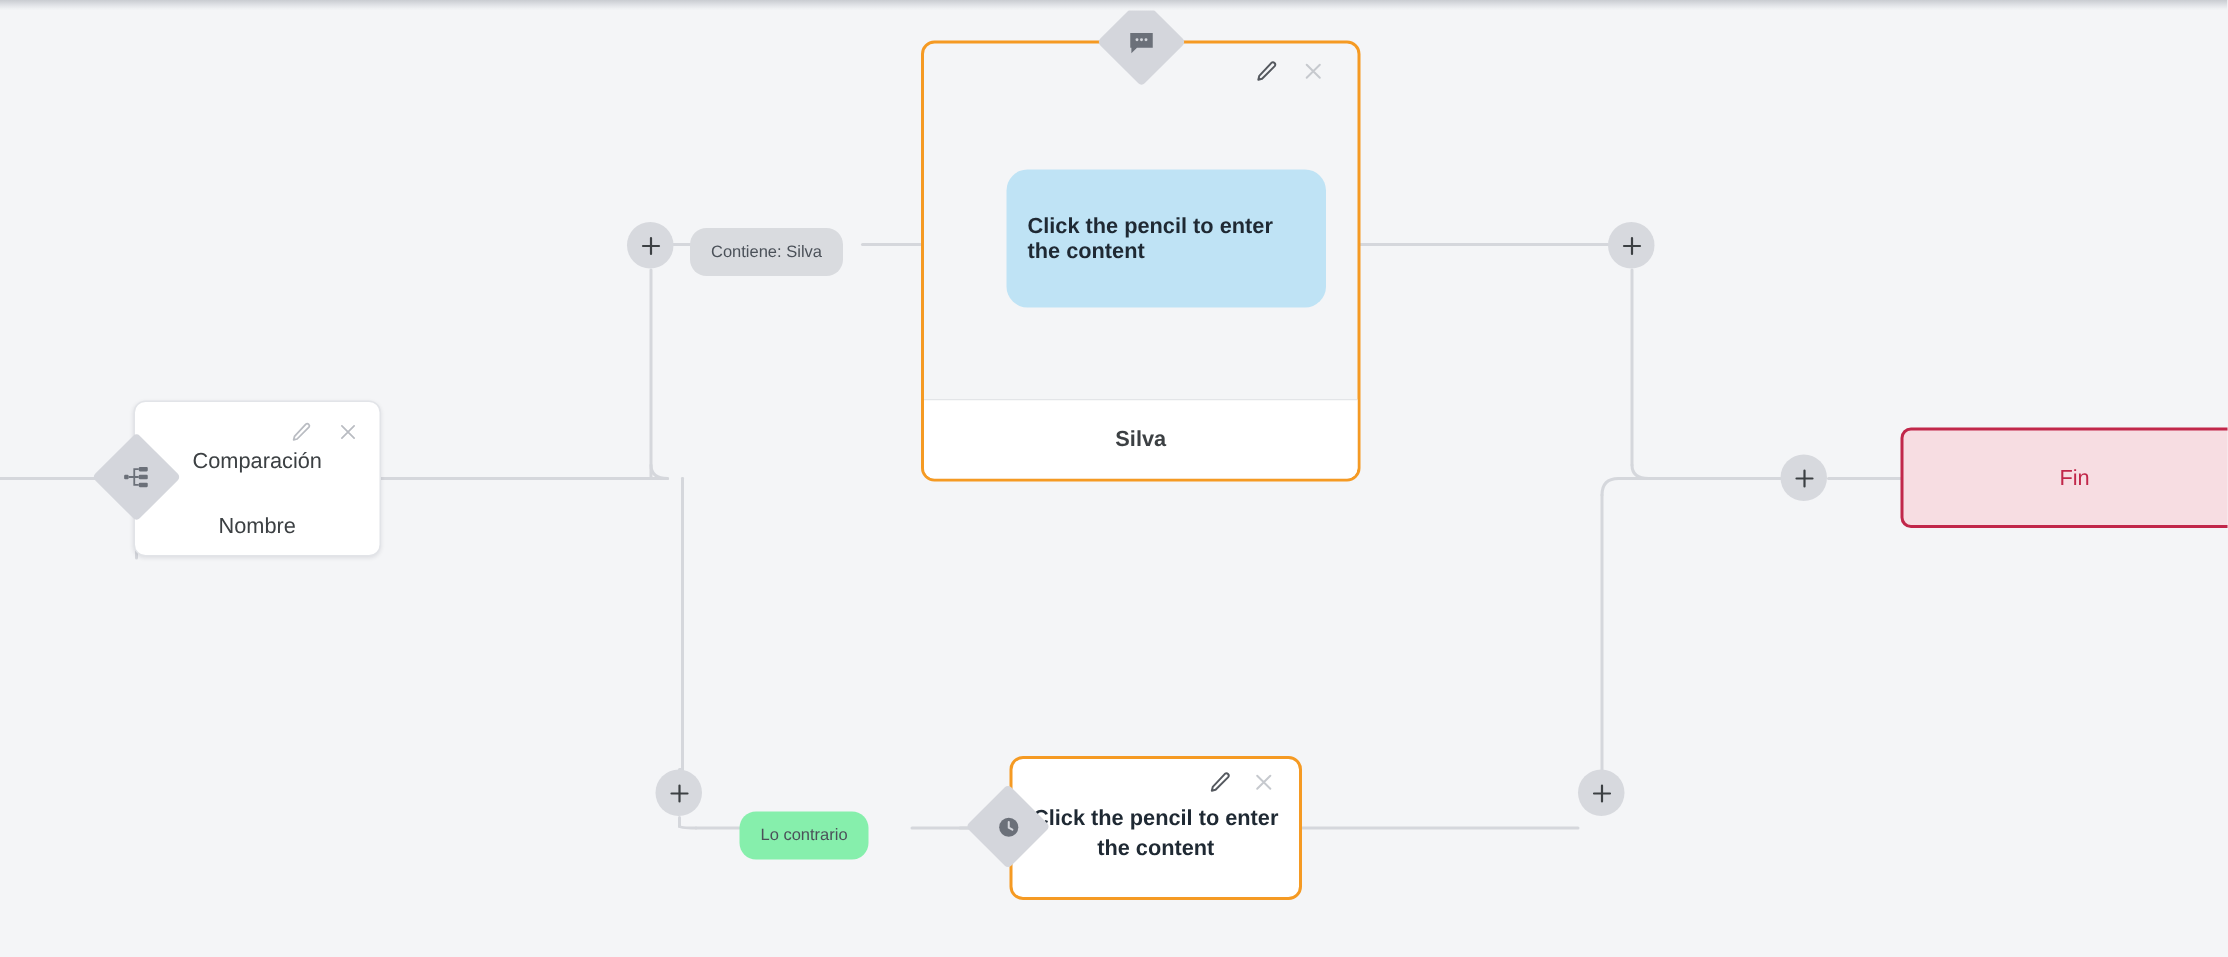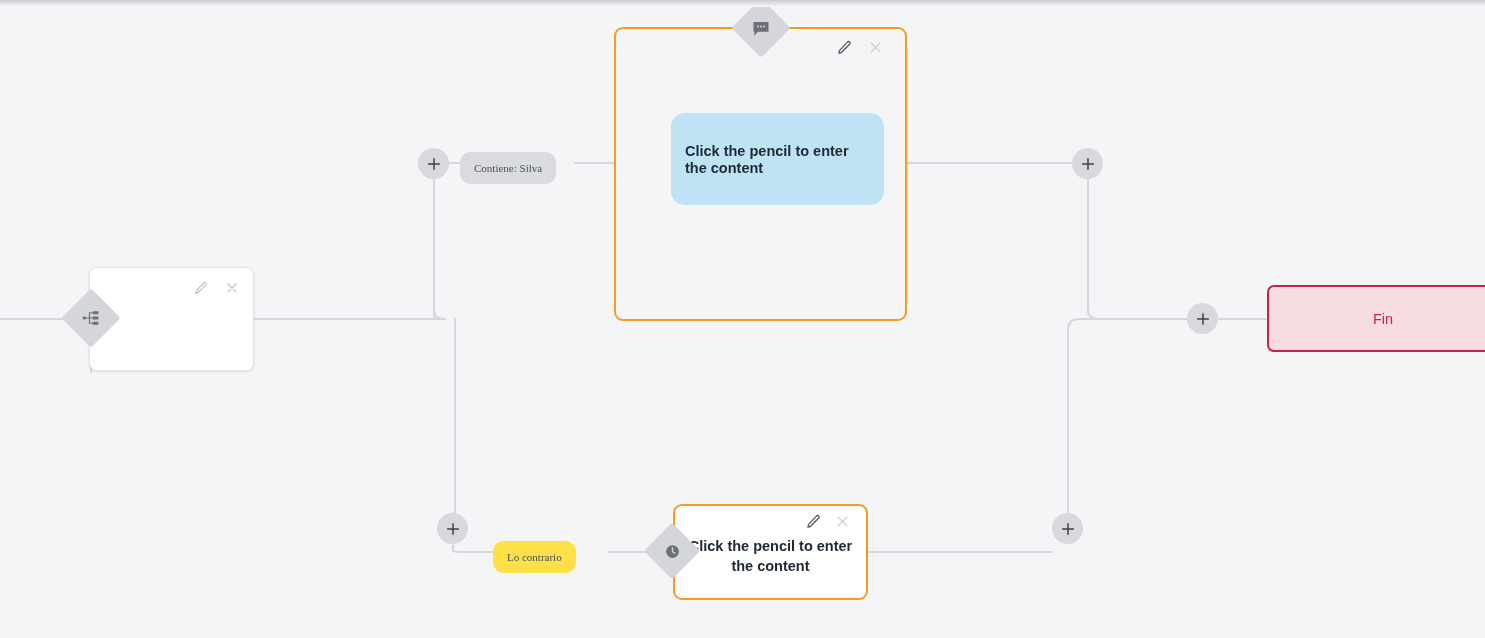--- a/index.html
+++ b/index.html
@@ -143,24 +143,23 @@
   
   .edge-label {
     position: absolute;
     z-index: 13;
     display: flex; align-items: center; justify-content: center;
     font-size: 11px; color: #4b5159;
     border-radius: 11px;
     white-space: nowrap;
     padding: 16px 14px;
     height: 21px;
-    font-family: Liberation Serif, serif;
   }
   #label-contiene { left: 460px; top: 152px; background: #d9dbdf; }
-  #label-contrario { left: 493px; top: 541px; background: #fde047; }
+  #label-contrario { left: 493px; top: 541px; background: #86efac; }
 
   .ic { display: inline-flex; cursor: pointer; }
   .ic svg { display: block; }
 </style>
 </head>
 <body>
 
 <div id="canvas">
 
   <svg id="edges" viewBox="0 0 1485 638" xmlns="http://www.w3.org/2000/svg">
@@ -213,20 +212,24 @@
       <span class="ic" title="edit">
         <svg width="14" height="14" viewBox="0 0 24 24" fill="none" stroke="#b9bcc2" stroke-width="2" stroke-linecap="round" stroke-linejoin="round">
           <path d="M17 3a2.5 2.5 0 0 1 3.5 3.5L7 20l-4 1 1-4Z"></path>
         </svg>
       </span>
       <span class="ic" title="close">
         <svg width="14" height="14" viewBox="0 0 24 24" fill="none" stroke="#b9bcc2" stroke-width="2" stroke-linecap="round">
           <path d="M5 5 L19 19 M19 5 L5 19"></path>
         </svg>
       </span>
+    </div>
+    <div class="title-lines">
+      <div>Comparación</div>
+      <div>Nombre</div>
     </div>
   </div>
 
   <div id="diamond-left" class="diamond">
     <span class="dicon">
       <svg width="18" height="18" viewBox="0 0 24 24" fill="#6b7079">
         <rect x="1" y="10" width="4" height="4" rx="1"></rect>
         <rect x="14" y="3" width="8" height="4" rx="1"></rect>
         <rect x="14" y="10" width="8" height="4" rx="1"></rect>
         <rect x="14" y="17" width="8" height="4" rx="1"></rect>
@@ -242,20 +245,21 @@
           <path d="M17 3a2.5 2.5 0 0 1 3.5 3.5L7 20l-4 1 1-4Z"></path>
         </svg>
       </span>
       <span class="ic" title="close">
         <svg width="15" height="15" viewBox="0 0 24 24" fill="none" stroke="#c6c9ce" stroke-width="2.1" stroke-linecap="round">
           <path d="M5 5 L19 19 M19 5 L5 19"></path>
         </svg>
       </span>
     </div>
     <div class="bubble">Click the pencil to enter the content</div>
+    <div class="card-footer">Silva</div>
   </div>
 
   <div id="diamond-top" class="diamond">
     <span class="dicon">
       <svg width="18" height="18" viewBox="0 0 24 24" fill="#6b7079">
         <path d="M2 3h20v13H8l-5 5v-5H2Z" transform="translate(0,1)"></path>
         <circle cx="8" cy="10" r="1.3" fill="#d4d6dc"></circle>
         <circle cx="12" cy="10" r="1.3" fill="#d4d6dc"></circle>
         <circle cx="16" cy="10" r="1.3" fill="#d4d6dc"></circle>
       </svg>

